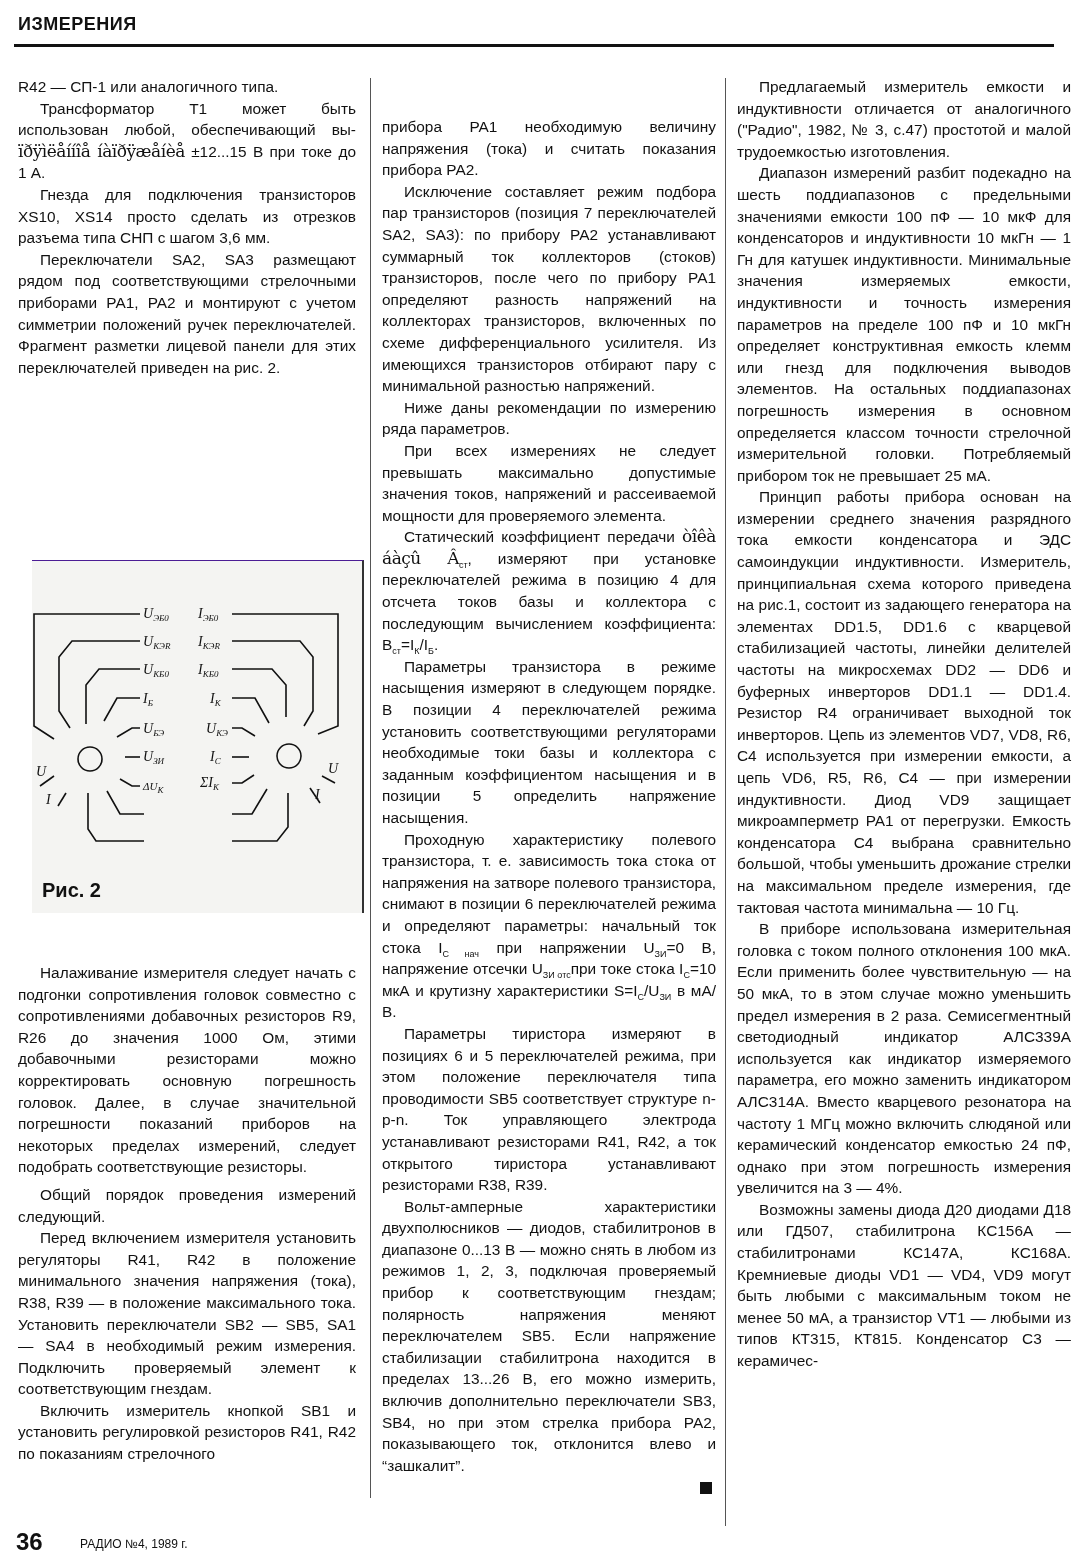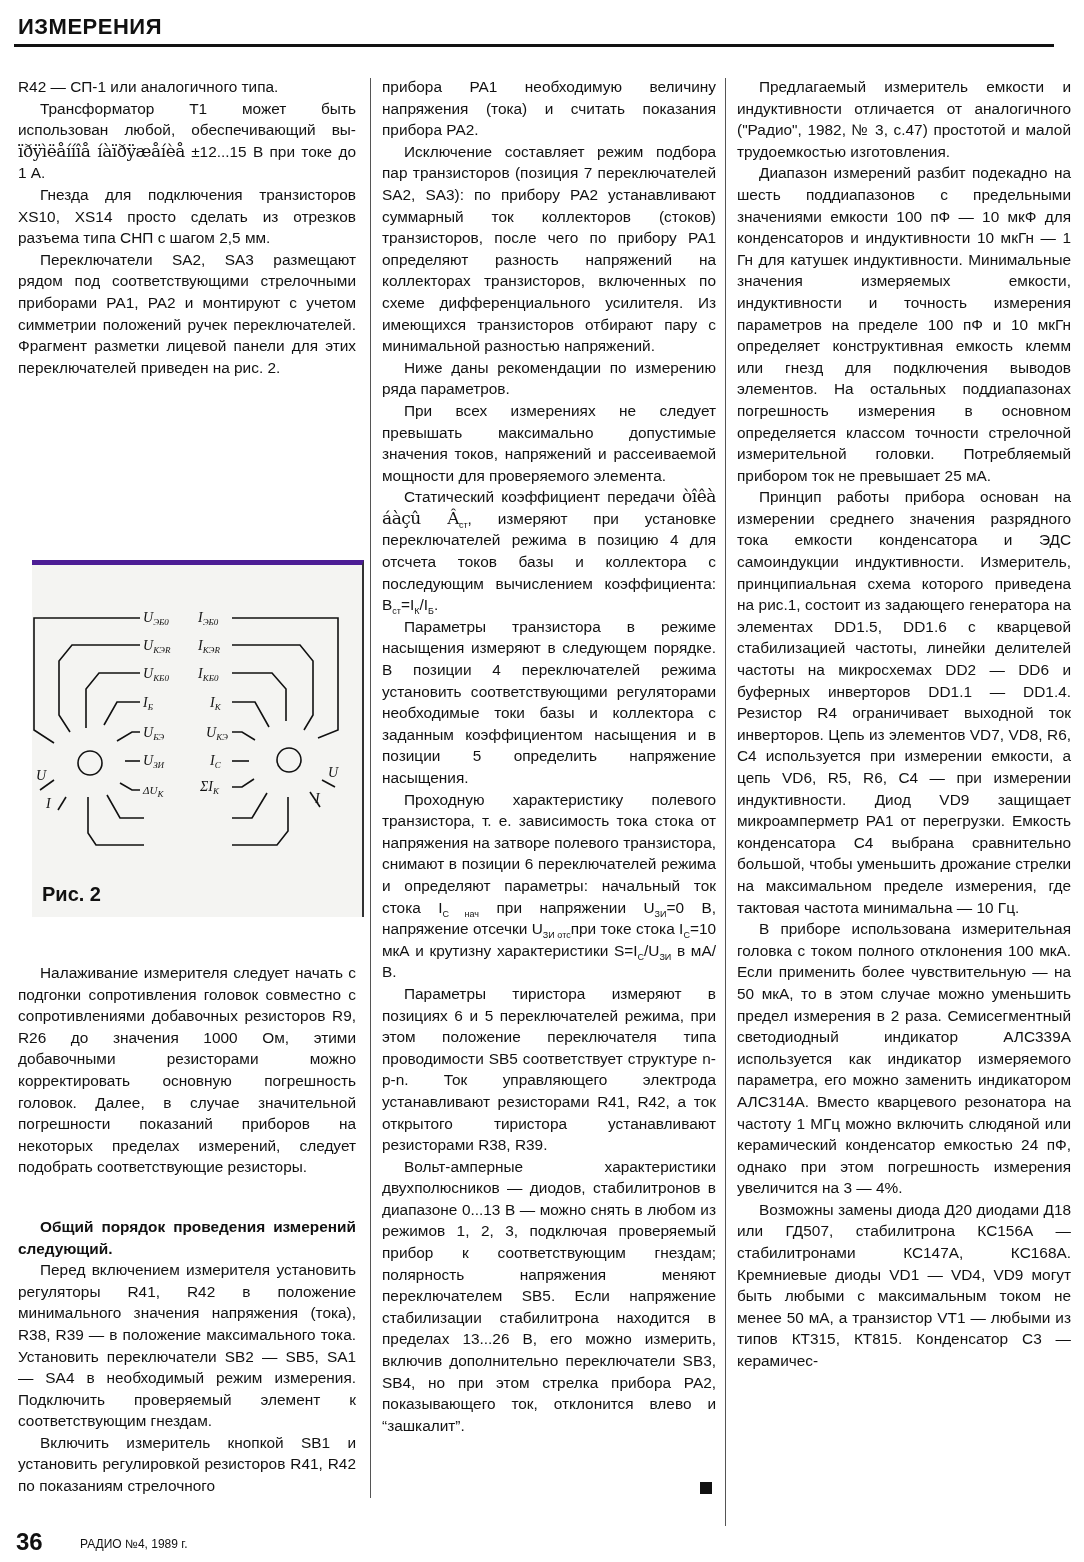--- a/index.html
+++ b/index.html
@@ -1,47 +1,47 @@
 <!DOCTYPE html>
 <html><head>
 <meta charset="utf-8">
 <style>
   html, body { margin: 0; padding: 0; background: #fff; }
   body { width: 1084px; height: 1562px; position: relative; overflow: hidden; color: #111;
          font-family: "Liberation Sans", "DejaVu Sans", sans-serif; }
-  .header-title { position: absolute; left: 18px; top: 14px; font-size: 22px; font-weight: bold; letter-spacing: 0.5px; }
+  .header-title { position: absolute; left: 18px; top: 14px; font-size: 18px; font-weight: bold; letter-spacing: 0.5px; }
   .header-rule { position: absolute; left: 14px; top: 44px; width: 1040px; height: 3px; background: #111; }
   .col { position: absolute; font-size: 15.4px; line-height: 21.6px; text-align: justify; }
   .col p { margin: 0; text-indent: 22px; }
   .col p.noindent { text-indent: 0; }
-  .col p.gap { margin-top: 38px; font-weight: bold; }
+  .col p.gap { margin-top: 6px; }
   .col1 { left: 18px; width: 338px; }
-  .col2 { left: 382px; width: 334px; }
+  .col2 { left: 382px; width: 334px; margin-top: 40px; }
   .col3 { left: 737px; width: 334px; }
   .vrule { position: absolute; width: 1px; background: #555; }
   .garble { font-family: "DejaVu Serif", serif; font-size: 17px; letter-spacing: -0.5px; }
   sub { font-size: 9px; line-height: 0; }
   .figure { position: absolute; left: 32px; top: 560px; width: 330px; height: 352px;
-            border-top: 5px solid #4c1d95; border-right: 2px solid #333; background: #f4f4f2; }
+            border-top: 1px solid #4c1d95; border-right: 2px solid #333; background: #f4f4f2; }
   .fig-caption { position: absolute; left: 10px; top: 318px; font-weight: bold; font-size: 20px; }
   .fig-svg { position: absolute; left: 0; top: 0; }
   .end-mark { position: absolute; left: 700px; top: 1482px; width: 12px; height: 12px; background: #111; }
   .footer-page { position: absolute; left: 16px; top: 1528px; font-size: 24px; font-weight: bold; }
   .footer-mag { position: absolute; left: 80px; top: 1537px; font-size: 12px; }
 </style>
 </head>
 <body>
 
 <div class="header-title">ИЗМЕРЕНИЯ</div>
 <div class="header-rule"></div>
 
 <div class="col col1" style="top:76px;">
   <p class="noindent">R42 — СП-1 или аналогичного типа.</p>
   <p><span>Трансформатор Т1 может быть использован любой, обеспечивающий вы-</span> <span class="garble">ïðÿìëåííîå íàïðÿæåíèå</span> <span>±12...15 В при токе до 1 А.</span></p>
-  <p>Гнезда для подключения транзисторов XS10, XS14 просто сделать из отрезков разъема типа СНП с шагом 2,5 мм.</p>
+  <p>Гнезда для подключения транзисторов XS10, XS14 просто сделать из отрезков разъема типа СНП с шагом 3,6 мм.</p>
   <p>Переключатели SA2, SA3 размещают рядом под соответствующими стрелочными приборами PA1, PA2 и монтируют с учетом симметрии положений ручек переключателей. Фрагмент разметки лицевой панели для этих переключателей приведен на рис. 2.</p>
 </div>
 
 <div class="figure">
   <svg class="fig-svg" width="330" height="352" viewBox="0 0 330 352">
     <g stroke="#111" stroke-width="1.6" fill="none">
 
       <circle cx="58" cy="198" r="12"></circle>
       <polyline points="108,53 2,53 2,165 22,178"></polyline>
       <polyline points="108,80 40,80 27,96 27,150 38,167"></polyline>

